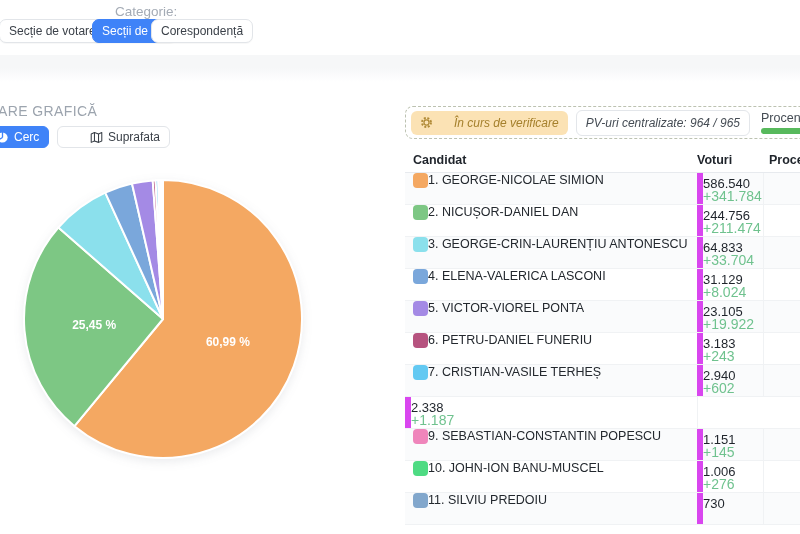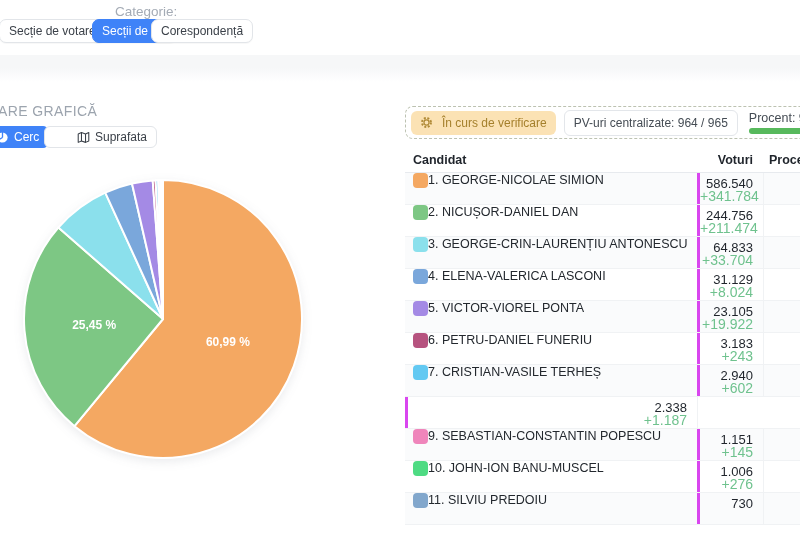--- a/index.html
+++ b/index.html
@@ -22,52 +22,52 @@
              background:linear-gradient(#f6f7f8,#ffffff);}
 
   
   .chart-heading{position:absolute;left:-2px;top:103px;font-size:14px;color:#9ca4ae;
                  letter-spacing:.4px;}
   .vbtn{position:absolute;top:126px;height:22px;display:inline-flex;align-items:center;gap:5px;
         padding:0 9px;border:1px solid #e2e5e9;border-radius:6px;background:#fff;
         font-size:12px;color:#3b4149;font-family:inherit;cursor:pointer;white-space:nowrap;}
   .vbtn.active{background:#3f83f8;border-color:#3f83f8;color:#fff;}
   .btn-cerc{left:-14px;}
-  .btn-suprafata{left:44px;padding-left:32px;}
+  .btn-suprafata{left:57px;padding-left:32px;}
 
   .pie-wrap{position:absolute;left:3px;top:159px;width:320px;height:320px;}
   .pie-wrap svg{filter:drop-shadow(0 3px 5px rgba(60,70,90,0.10));}
   .pie-label{font-size:12px;font-weight:bold;fill:#ffffff;}
 
   
   .status-box{position:absolute;left:405px;top:106px;width:430px;height:33px;
               border:1px dashed #bcc2b1;border-radius:8px;display:flex;align-items:center;
               padding:0 0 0 5px;box-sizing:border-box;gap:8px;}
-  .badge-warn{display:inline-flex;align-items:center;gap:9px;height:24px;padding:0 9px;
-              background:#fbe2b4;border-radius:6px;font-size:12px;color:#a5802c;white-space:nowrap;}
+  .badge-warn{display:inline-flex;align-items:center;gap:21px;height:24px;padding:0 9px;
+              background:#fbe2b4;border-radius:6px;font-size:12px;color:#a5802c;white-space:nowrap;font-style:italic;}
   .badge-pv{display:inline-flex;align-items:center;height:24px;padding:0 9px;background:#fff;
-            border:1px solid #e3e6ea;border-radius:6px;font-size:12px;color:#454c54;white-space:nowrap;}
+            border:1px solid #e3e6ea;border-radius:6px;font-size:12px;color:#454c54;white-space:nowrap;font-style:italic;}
   .procent{display:flex;flex-direction:column;gap:3px;margin-left:3px;}
   .procent-label{font-size:12.5px;color:#454c54;white-space:nowrap;}
   .procent-bar{width:65px;height:6px;border-radius:3px;background:#57b95c;}
 
   
   .table{position:absolute;left:405px;top:147px;width:420px;font-size:12.5px;}
   .thead{display:grid;grid-template-columns:292px 66px 62px;height:25px;align-items:center;
          border-bottom:1px solid #e7eaee;font-weight:bold;color:#1f242b;}
   .th-cand{padding-left:8px;}
-  .th-vot{text-align:right;padding-right:10px;}
+  .th-vot{padding-right:10px;}
   .th-proc{padding-left:6px;overflow:hidden;white-space:nowrap;}
   .trow{display:grid;grid-template-columns:292px 66px 62px;height:31px;
         border-bottom:1px solid #f0f2f4;cursor:pointer;}
   .trow.shade{background:#fafbfc;}
   .cell-cand{display:flex;align-items:flex-start;padding-left:8px;overflow:hidden;}
   .swatch{width:15px;height:15px;border-radius:4px;flex:0 0 auto;}
   .cname{font-size:12.5px;color:#23282e;white-space:nowrap;}
-  .cell-vot{border-left:3px solid #d946ef;text-align:right;padding:4px 10px 0 0;box-sizing:border-box;}
+  .cell-vot{border-left:6px solid #d946ef;padding:4px 10px 0 0;box-sizing:border-box;}
   .votes{font-size:13px;color:#1f242b;line-height:13px;}
   .delta{font-size:14px;color:#6fc28e;line-height:11px;margin-top:1px;}
   .cell-proc{border-left:1px solid #f0f2f4;}
 </style>
 </head>
 <body>
 
 <div class="screen">
 
   <div class="cat-label">Categorie:</div>

